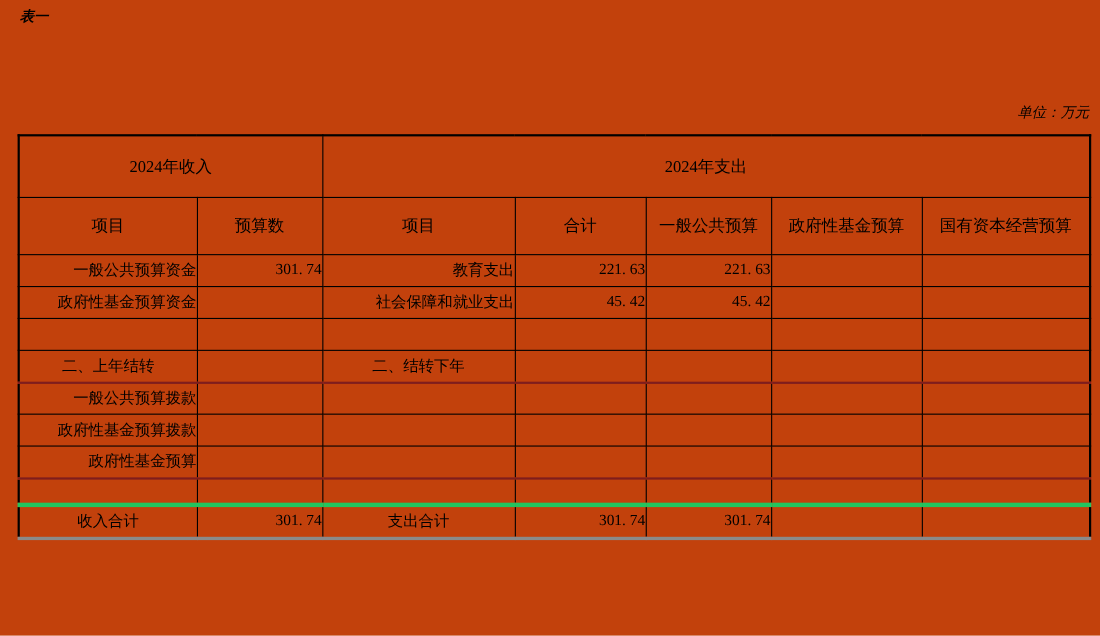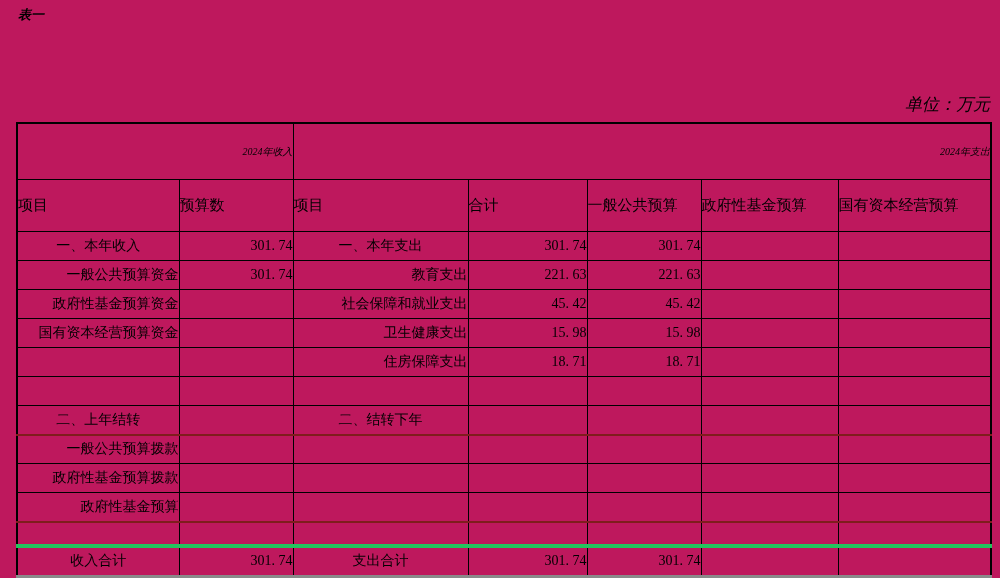--- a/index.html
+++ b/index.html
@@ -1,20 +1,20 @@
 <!DOCTYPE html>
 <html><head>
 <meta charset="utf-8">
 <style>
   html, body { margin: 0; padding: 0; background: #ffffff; }
   .page {
     position: relative;
     width: 1000px;
     height: 578px;
-    background: #be185d;
+    background: #c2410c;
     color: #000000;
     font-family: "Liberation Serif", "DejaVu Serif", serif;
     overflow: hidden;
   }
   .corner-note {
     position: absolute;
     left: 18px;
     top: 6px;
     font-size: 13px;
     font-style: italic;
@@ -27,21 +27,21 @@
     width: 100%;
     text-align: center;
     font-size: 23px;
     font-weight: bold;
     letter-spacing: 0.5px;
   }
   .unit-note {
     position: absolute;
     right: 10px;
     top: 93px;
-    font-size: 17px;
+    font-size: 13px;
     font-style: italic;
   }
   table.budget {
     position: absolute;
     left: 16px;
     top: 122px;
     width: 974px;
     border-collapse: collapse;
     table-layout: fixed;
     border: 2px solid #000000;
@@ -49,22 +49,22 @@
   }
   table.budget th, table.budget td {
     border: 1px solid #000000;
     padding: 0;
     font-size: 14px;
     font-weight: normal;
     white-space: nowrap;
     overflow: hidden;
     vertical-align: middle;
   }
-  tr.group-row th { height: 55px; font-size: 10px; text-align: right; font-style: italic; }
-  tr.col-row th   { height: 51px; font-size: 15px; text-align: left; }
+  tr.group-row th { height: 55px; font-size: 15px; text-align: center; }
+  tr.col-row th   { height: 51px; font-size: 15px; text-align: center; }
   tbody tr        { height: 29px; }
   tr.short-row    { height: 24px; }
   tr.total-row    { height: 31px; }
   tr.total-row td { border-top: 4px solid #22c55e; }
   tr.gray-sep td  { border-bottom: 2px solid #7f1d1d; }
   td.l { text-align: right;  padding-left: 4px; font-family: Liberation Serif, serif; }
   td.r { text-align: right; padding-right: 3px; }
   td.c { text-align: center; }
   td.b { font-weight: bold; }
 </style>
@@ -96,61 +96,34 @@
         <th>预算数</th>
         <th>项目</th>
         <th>合计</th>
         <th>一般公共预算</th>
         <th>政府性基金预算</th>
         <th>国有资本经营预算</th>
       </tr>
     </thead>
     <tbody>
       <tr>
-        <td class="c b">一、本年收入</td>
-        <td class="r b">301. 74</td>
-        <td class="c b">一、本年支出</td>
-        <td class="r b">301. 74</td>
-        <td class="r b">301. 74</td>
-        <td></td>
-        <td></td>
-      </tr>
-      <tr>
         <td class="l">一般公共预算资金</td>
         <td class="r">301. 74</td>
         <td class="l">教育支出</td>
         <td class="r">221. 63</td>
         <td class="r">221. 63</td>
         <td></td>
         <td></td>
       </tr>
       <tr>
         <td class="l">政府性基金预算资金</td>
         <td class="r"></td>
         <td class="l">社会保障和就业支出</td>
         <td class="r">45. 42</td>
         <td class="r">45. 42</td>
-        <td></td>
-        <td></td>
-      </tr>
-      <tr>
-        <td class="l">国有资本经营预算资金</td>
-        <td class="r"></td>
-        <td class="l">卫生健康支出</td>
-        <td class="r">15. 98</td>
-        <td class="r">15. 98</td>
-        <td></td>
-        <td></td>
-      </tr>
-      <tr>
-        <td class="l"></td>
-        <td class="r"></td>
-        <td class="l">住房保障支出</td>
-        <td class="r">18. 71</td>
-        <td class="r">18. 71</td>
         <td></td>
         <td></td>
       </tr>
       <tr>
         <td class="l"></td>
         <td class="r"></td>
         <td class="l"></td>
         <td class="r"></td>
         <td class="r"></td>
         <td></td>

